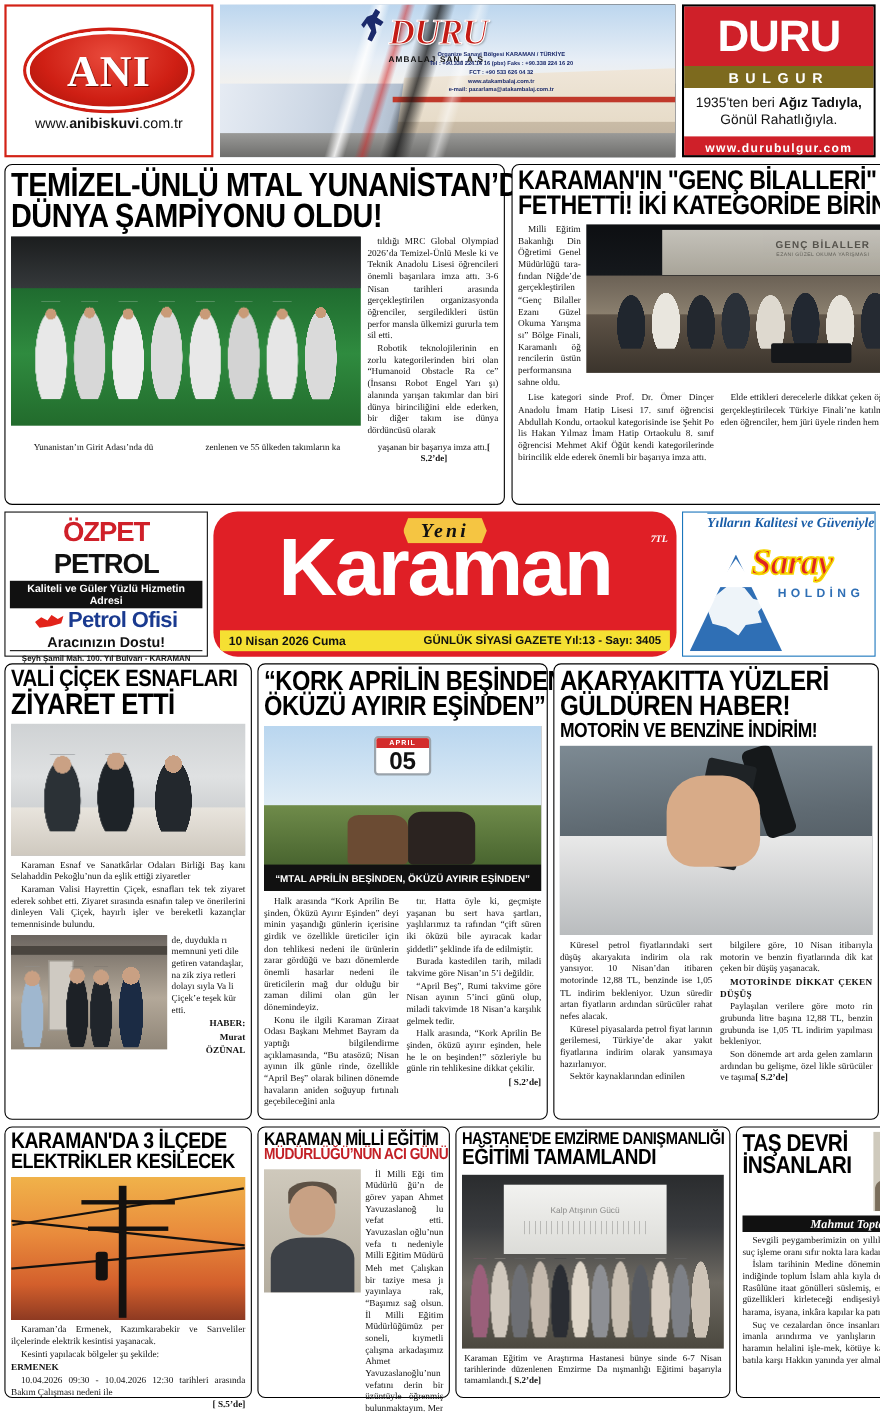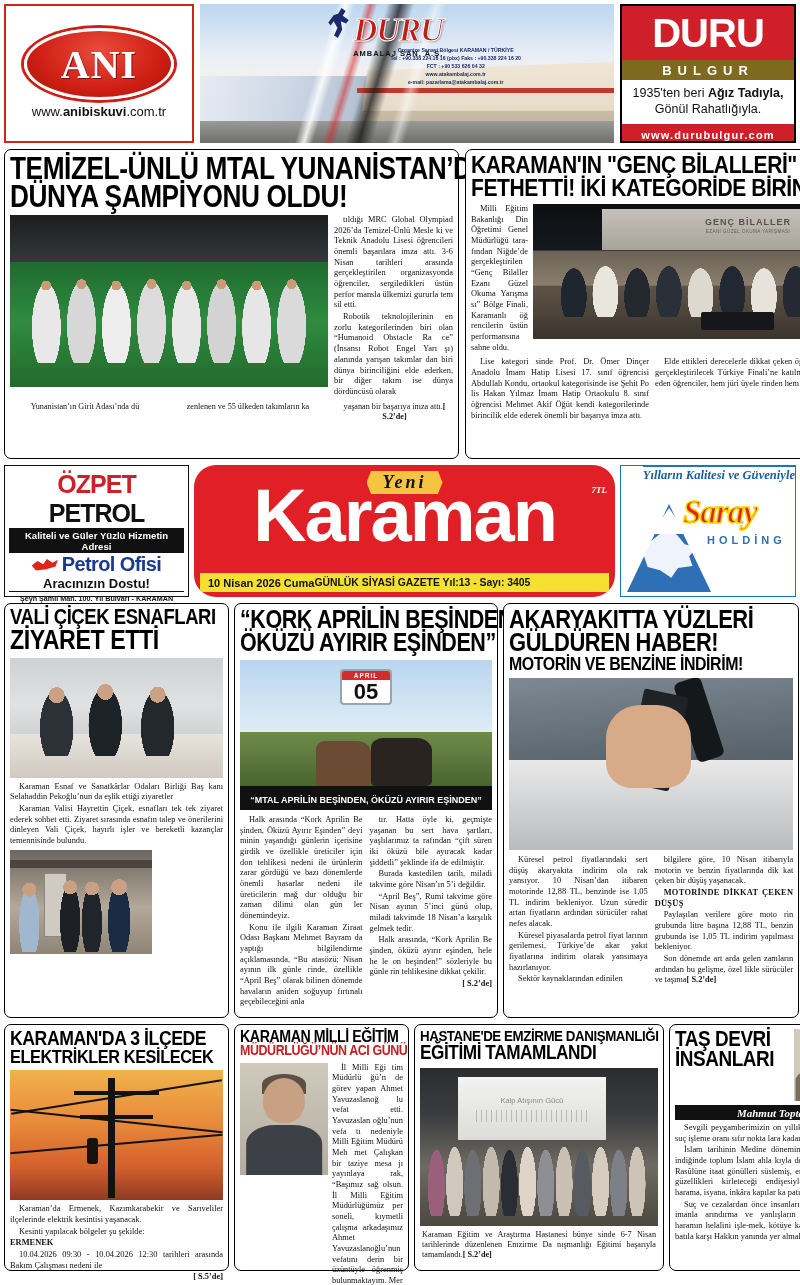--- a/index.html
+++ b/index.html
@@ -186,21 +186,21 @@
     background:#f5c542; padding:1px 16px;
     clip-path: polygon(6% 0, 94% 0, 100% 50%, 94% 100%, 6% 100%, 0 50%);
   }
   .mh-yeni span { font-family:"Liberation Serif", serif; font-style:italic; font-weight:bold; font-size:18px; color:#111; letter-spacing:3px;}
   .mh-word { position:absolute; left:50%; top:14px; transform:translateX(-50%);
     font-family:"Liberation Sans", sans-serif; font-weight:bold; font-size:74px; color:#fff;
     letter-spacing:-2px; line-height:1; white-space:nowrap; }
   .mh-price { position:absolute; right:8px; top:20px; font-family:"Liberation Serif", serif;
      font-weight:bold; font-style:italic; font-size:9px; color:#fff; }
   .mh-strip { position:absolute; left:6px; right:6px; bottom:5px; height:19px; background:#f5e032;
-    display:flex; align-items:center; padding:0 8px; }
+    display:flex; align-items:center; justify-content:space-between; padding:0 8px; }
   .mh-strip span { font-family:"Liberation Sans", sans-serif; font-weight:bold; font-size:11px; color:#111; }
   .mh-strip .right { font-size:10.4px; }
 
   .mh-right { width:176px; border:1px solid #1b76bc; background:#fff; position:relative; overflow:hidden;
      display:flex; flex-direction:row; }
   .saray-body { flex:1; position:relative; }
   .saray-mtn { position:absolute; left:6px; bottom:4px; width:84px; height:88px; background:#2f6fb5;
      clip-path: polygon(50% 0, 100% 100%, 0 100%); }
   .saray-snow { position:absolute; left:30px; bottom:62px; width:36px; height:26px; background:#fff;
      clip-path: polygon(50% 0, 100% 100%, 0 100%); }
@@ -514,20 +514,26 @@
         <p>Karaman Valisi Hayrettin Çiçek, esnafları tek tek ziyaret ederek sohbet etti. Ziyaret sırasında esnafın talep ve önerilerini dinleyen Vali Çiçek, hayırlı işler ve bereketli kazançlar temennisinde bulundu.</p>
       </div>
 
       <div style="display:flex; gap:4px; margin-top:3px">
         <div class="street-photo imgph" style="width:142px; height:104px">
           <div class="street-awn"></div>
           <div class="street-door"></div>
           <div class="street-men"></div>
           <div class="street-heads"></div>
         </div>
+        <div class="body-text" style="flex:1; text-align:left">
+          <p style="text-indent:0">de, duydukla rı memnuni yeti dile getiren vatandaşlar, na zik ziya retleri dolayı sıyla Va li Çiçek’e teşek kür etti.</p>
+          <p style="text-indent:0; text-align:right; font-weight:bold; margin-top:2px">HABER:</p>
+          <p style="text-indent:0; text-align:right; font-weight:bold">Murat</p>
+          <p style="text-indent:0; text-align:right; font-weight:bold">ÖZÜNAL</p>
+        </div>
       </div>
     </div>
 
     <div class="mid-b boxed">
       <div class="hl">“KORK APRİLİN BEŞİNDEN,</div>
       <div class="hl">ÖKÜZÜ AYIRIR EŞİNDEN”</div>
 
       <div class="ox-photo imgph" style="height:150px; margin-top:6px">
         <div class="ox-sky"></div>
         <div class="ox-field"></div>

